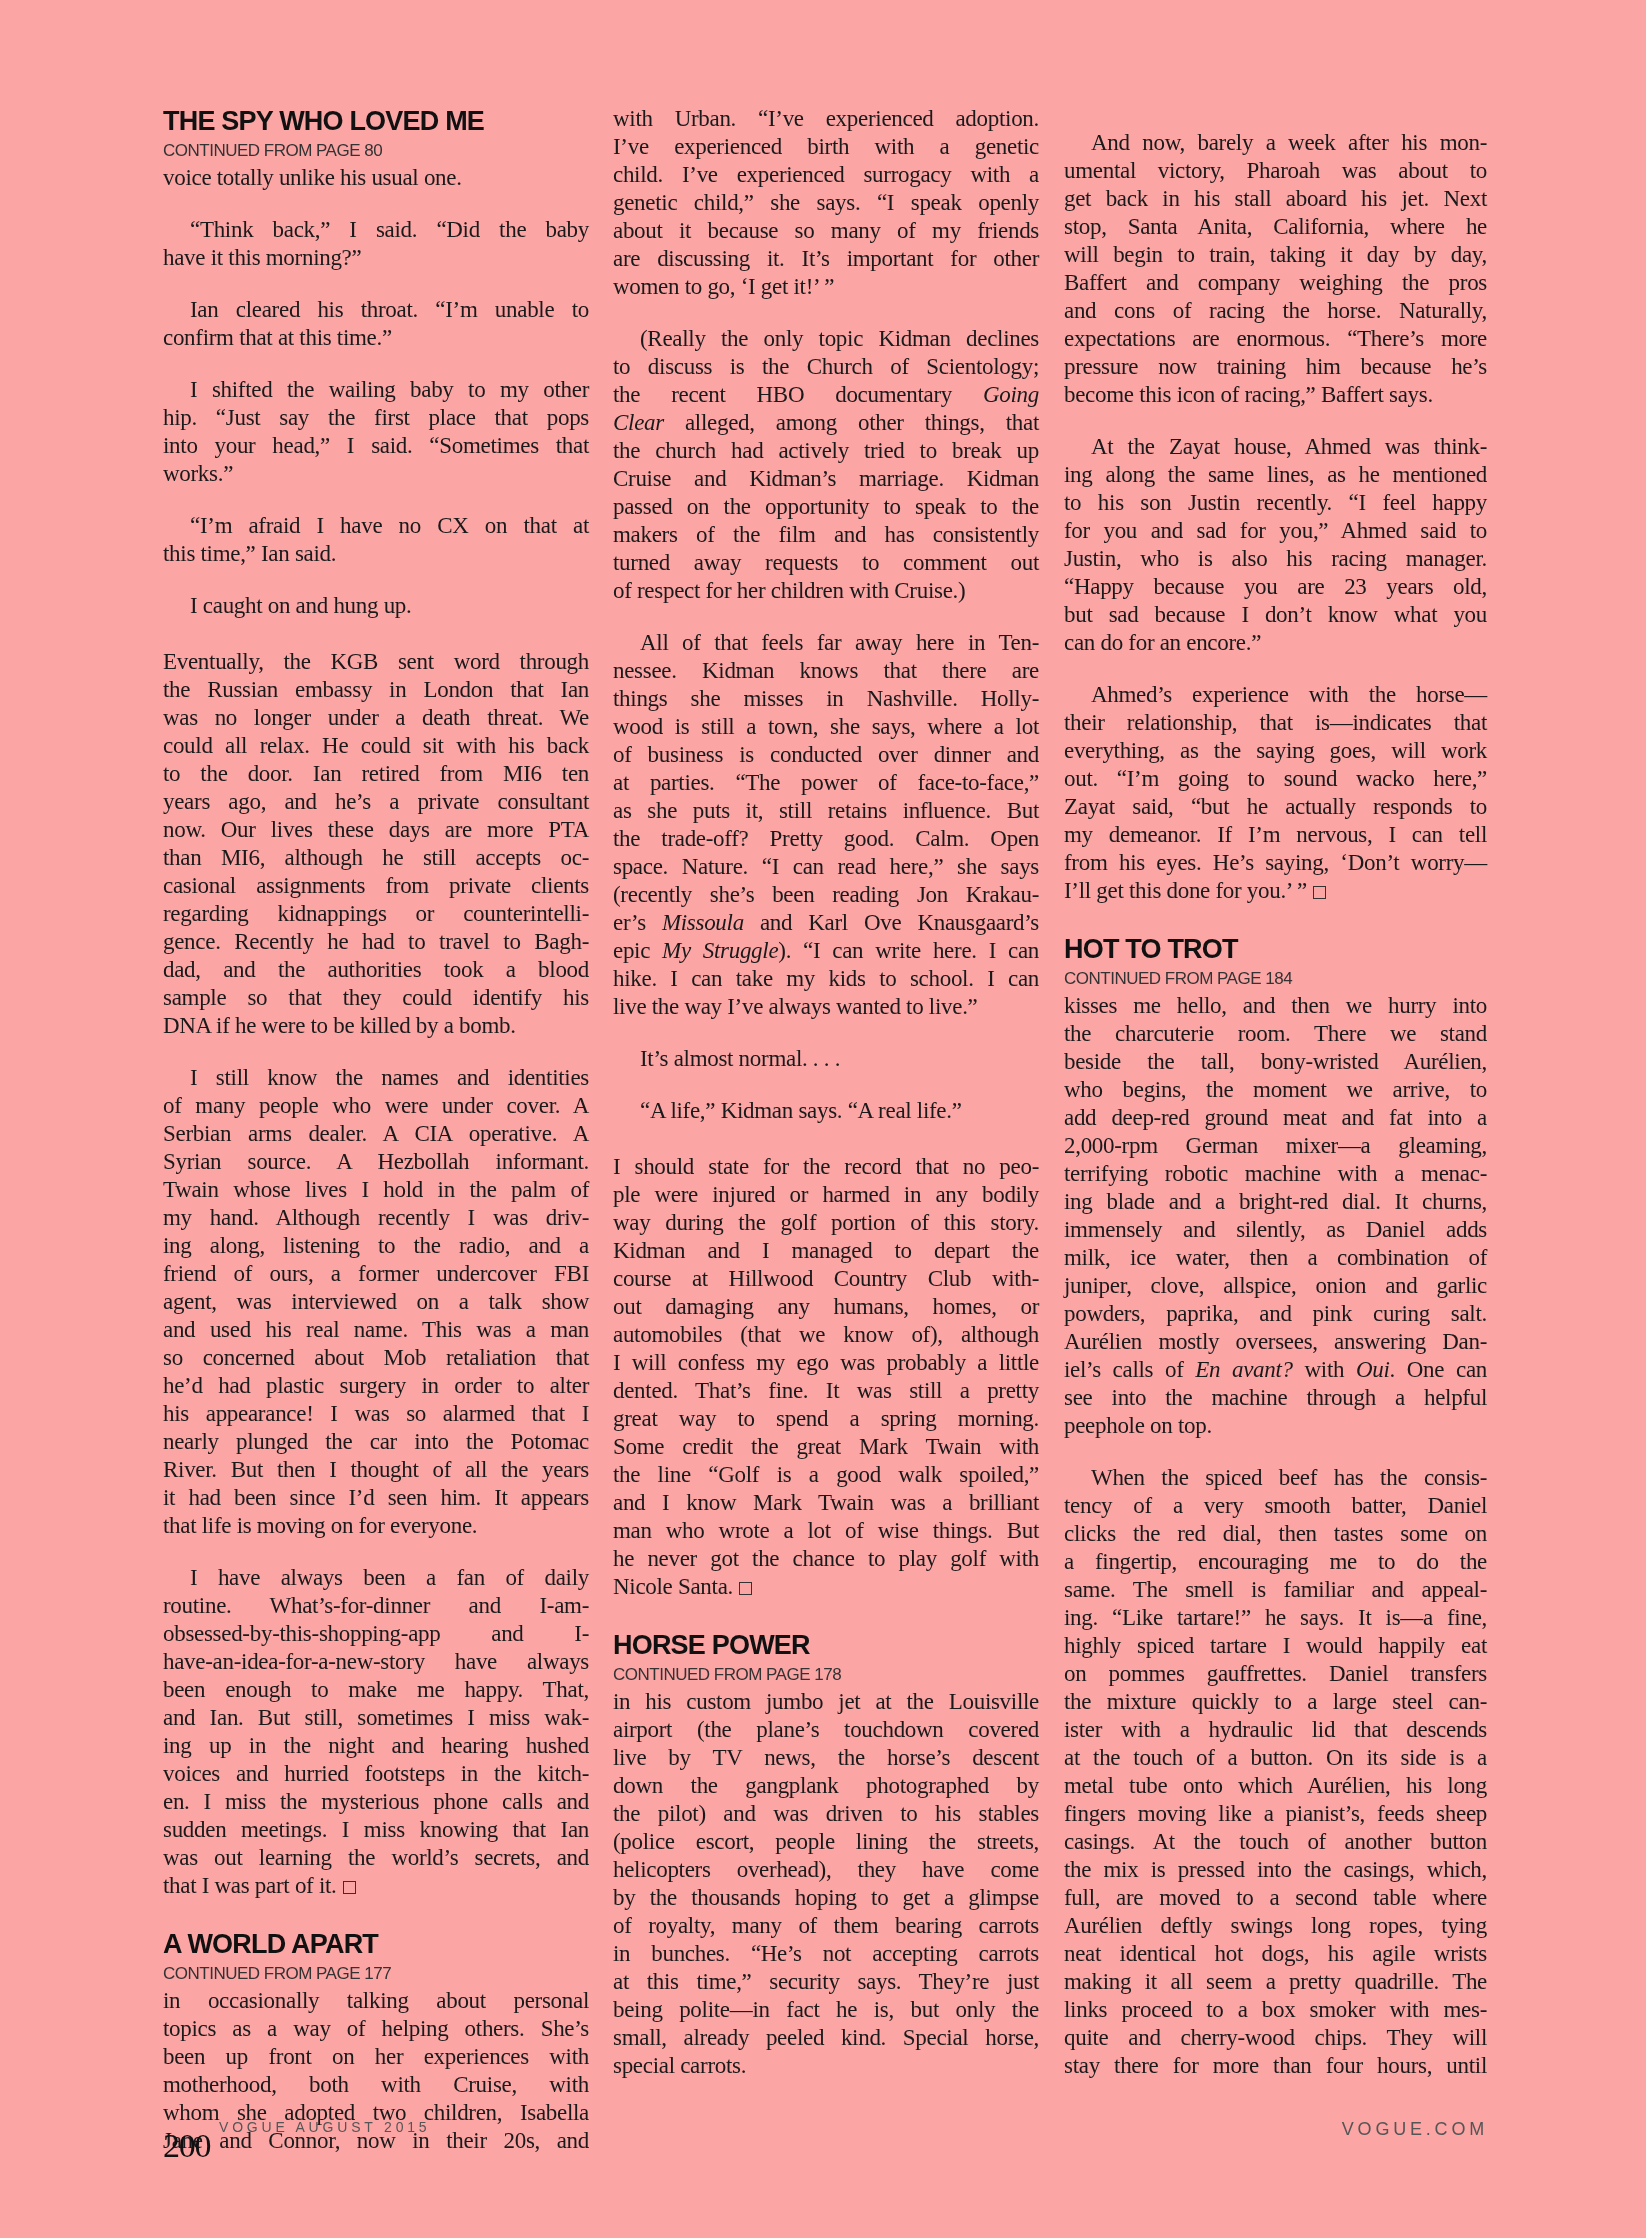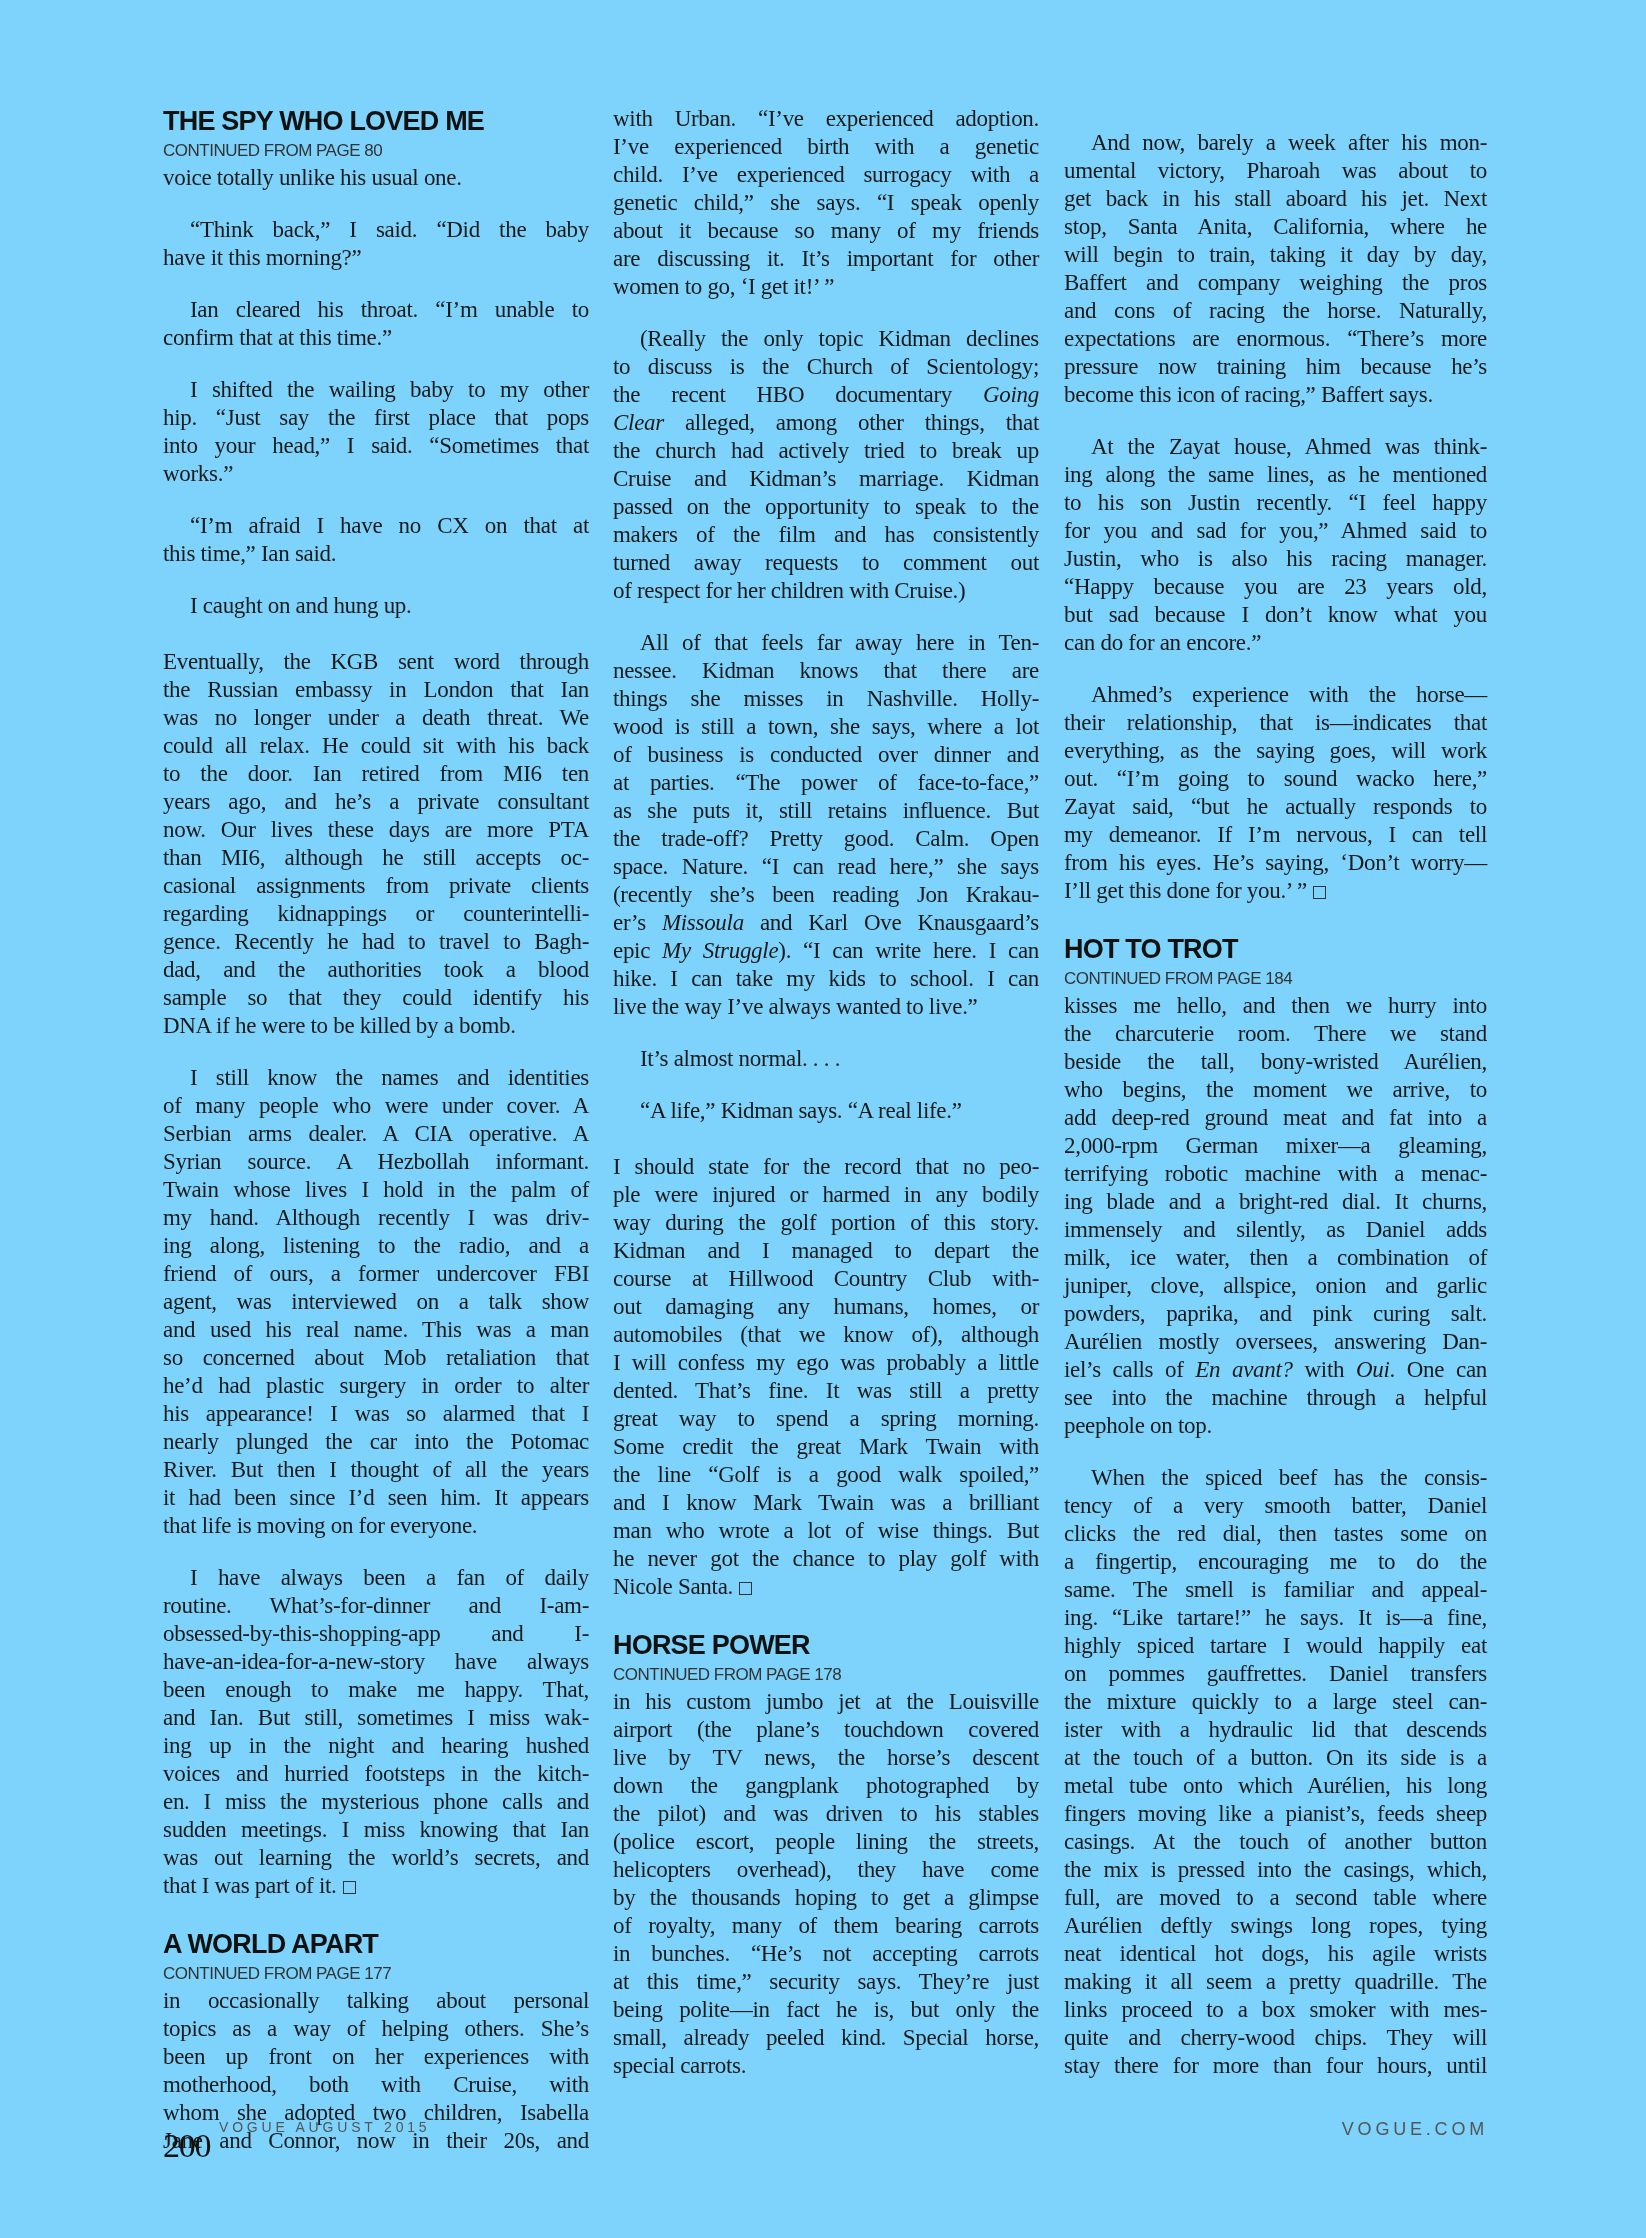--- a/index.html
+++ b/index.html
@@ -1,17 +1,17 @@
 <!DOCTYPE html>
 <html style="font-size:10px"><head>
   <meta charset="utf-8">
   <style>
     html, body { margin: 0; padding: 0; background: #ffffff; }
     body { width: 1646px; height: 2239px; position: relative; overflow: hidden; }
-    .page { position: absolute; left: 0; top: 0; width: 1646px; height: 2239px; background: #7dd3fc; }
+    .page { position: absolute; left: 0; top: 0; width: 1646px; height: 2239px; background: #fca5a5; }
     .col { position: absolute; top: 105px; width: 426px; }
     .col1 { left: 163px; }
     .col2 { left: 613px; }
     .col3 { left: 1064px; width: 423px; }
     .line {
       font-family: "Liberation Serif", "DejaVu Serif", serif;
       font-size: 23px;
       line-height: 28px;
       height: 28px;
       color: #1a1a1a;

